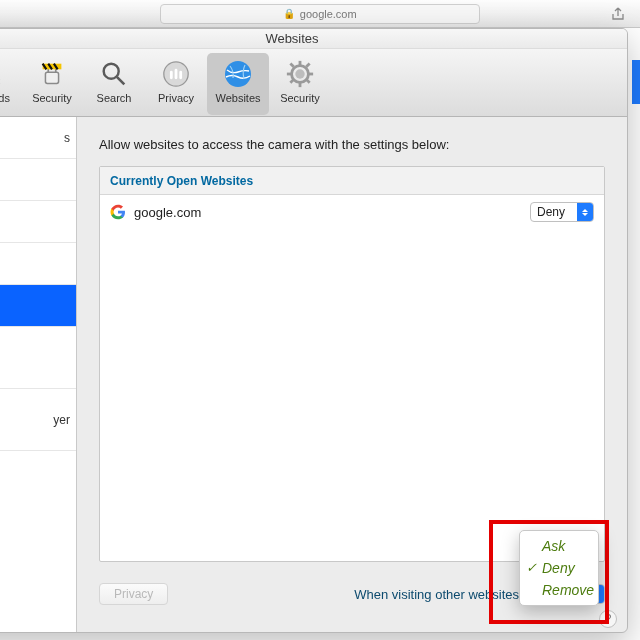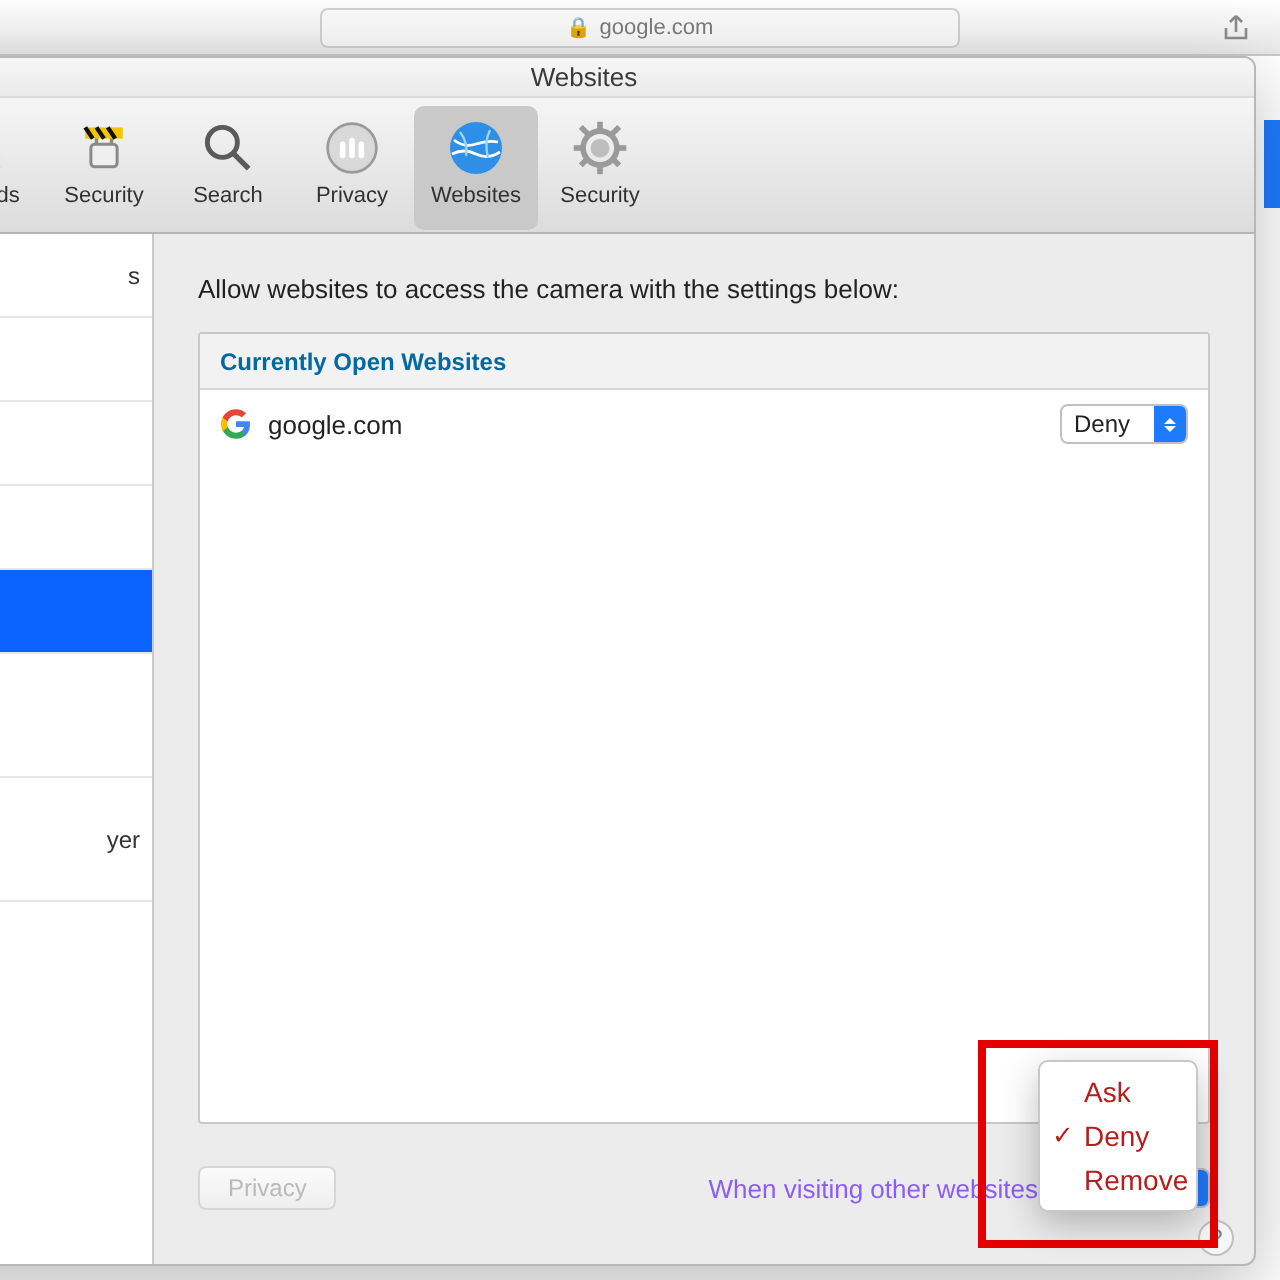--- a/index.html
+++ b/index.html
@@ -98,32 +98,32 @@
 
   .footer {
     height:48px; display:flex; align-items:center; padding: 0 0 0 0;
     gap:10px; position:relative;
     margin-top:8px;
   }
   .remove-btn {
     height:22px; padding:0 14px; font-size:12px; color:#b9b9b9;
     background:linear-gradient(#fbfbfb,#eeeeee); border:1px solid #d6d6d6; border-radius:4px;
   }
-  .foot-label { margin-left:auto; font-size:13px; color:#8b5cf6; }
+  .foot-label { margin-left:auto; font-size:13px; color:#0c4a6e; }
   .foot-select { margin-left:8px; }
 
   
   .menu {
     position:absolute; right:6px; bottom:12px;
     width:80px; background:#fff; border:1px solid #c8c8c8; border-radius:5px;
     box-shadow: 0 6px 18px rgba(0,0,0,0.25);
     padding:4px 0; z-index: 30;
   }
   .menu-item {
-    font-size:14px; color:#b91c1c; padding:3px 10px 3px 22px; position:relative;
+    font-size:14px; color:#4d7c0f; padding:3px 10px 3px 22px; position:relative;font-style:italic;
   }
   .menu-item .chk { position:absolute; left:6px; top:3px; font-size:13px; }
 
   .highlight-box {
     position:absolute; right:-4px; bottom:-6px;
     width:120px; height:104px; border:4px solid #e40000; z-index:20; pointer-events:none;
   }
 
   .help-q {
     position:absolute; right:10px; bottom:4px; width:18px; height:18px;

